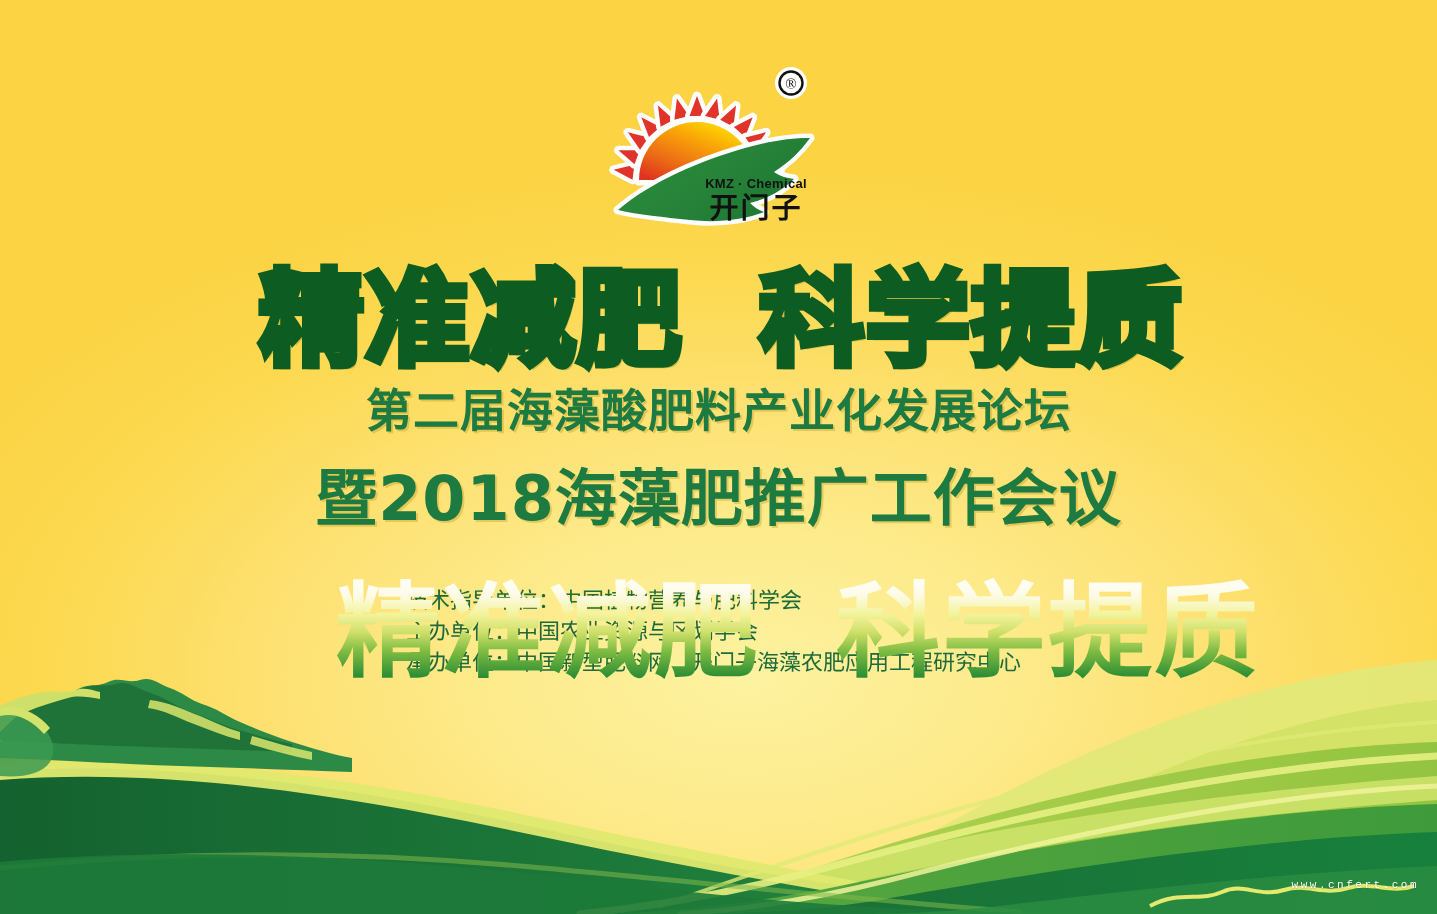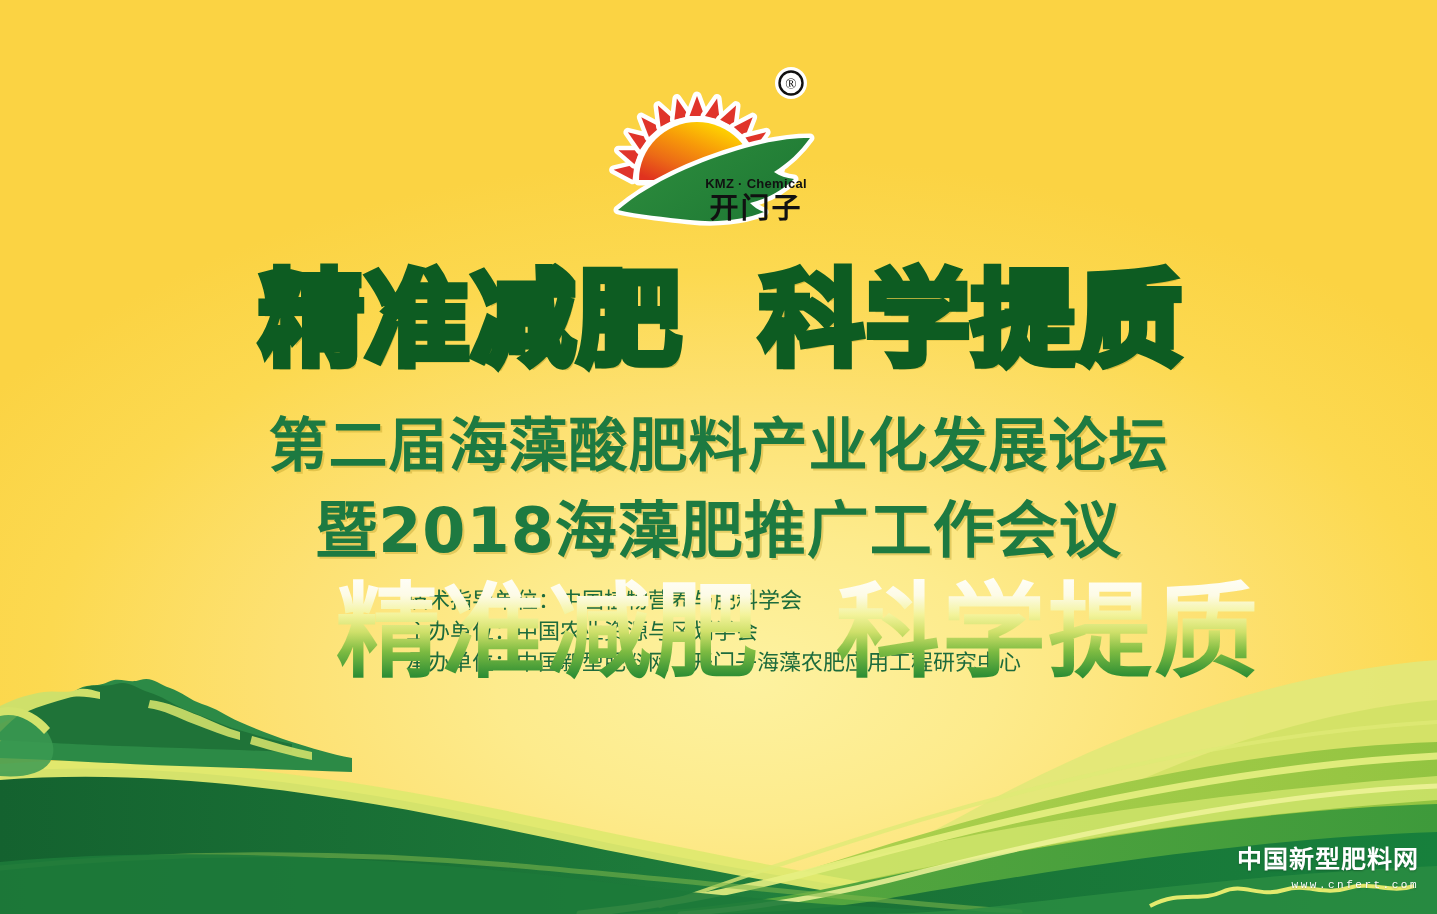--- a/index.html
+++ b/index.html
@@ -103,22 +103,22 @@
     left: 0;
     right: 0;
     text-align: center;
     color: #1d7a41;
     font-weight: bold;
     white-space: pre;
     line-height: 1;
     font-family: "DejaVu Sans", "Liberation Sans", sans-serif;
     text-shadow: 2px 2px 0 rgba(180,150,30,.35);
   }
-  #subtitle-1 { top: 416px; font-size: 59px; letter-spacing: 1px; }
-  #subtitle-2 { top: 500px; font-size: 62px; letter-spacing: 1px; }
+  #subtitle-1 { top: 388px; font-size: 46px; letter-spacing: 1px; }
+  #subtitle-2 { top: 468px; font-size: 62px; letter-spacing: 1px; }
 
   
   #details {
     position: absolute;
     left: 406px;
     top: 585px;
     width: 760px;
   }
   #details .line {
     color: #1d6b3c;
@@ -333,17 +333,16 @@
   <div class="subtitle" id="subtitle-1">第二届海藻酸肥料产业化发展论坛</div>
   <div class="subtitle" id="subtitle-2">暨2018海藻肥推广工作会议</div>
 
   <div id="details">
     <div class="line">技术指导单位：中国植物营养与肥料学会</div>
     <div class="line">主办单位：中国农业资源与区划学会</div>
     <div class="line">承办单位：中国新型肥料网   开门子海藻农肥应用工程研究中心</div>
   </div>
 
   <div id="watermark">
-    <div class="wm-cn">中国新型肥料网</div>
     <div class="wm-url">www.cnfert.com</div>
   </div>
 
 </div>
 
 </body></html>

